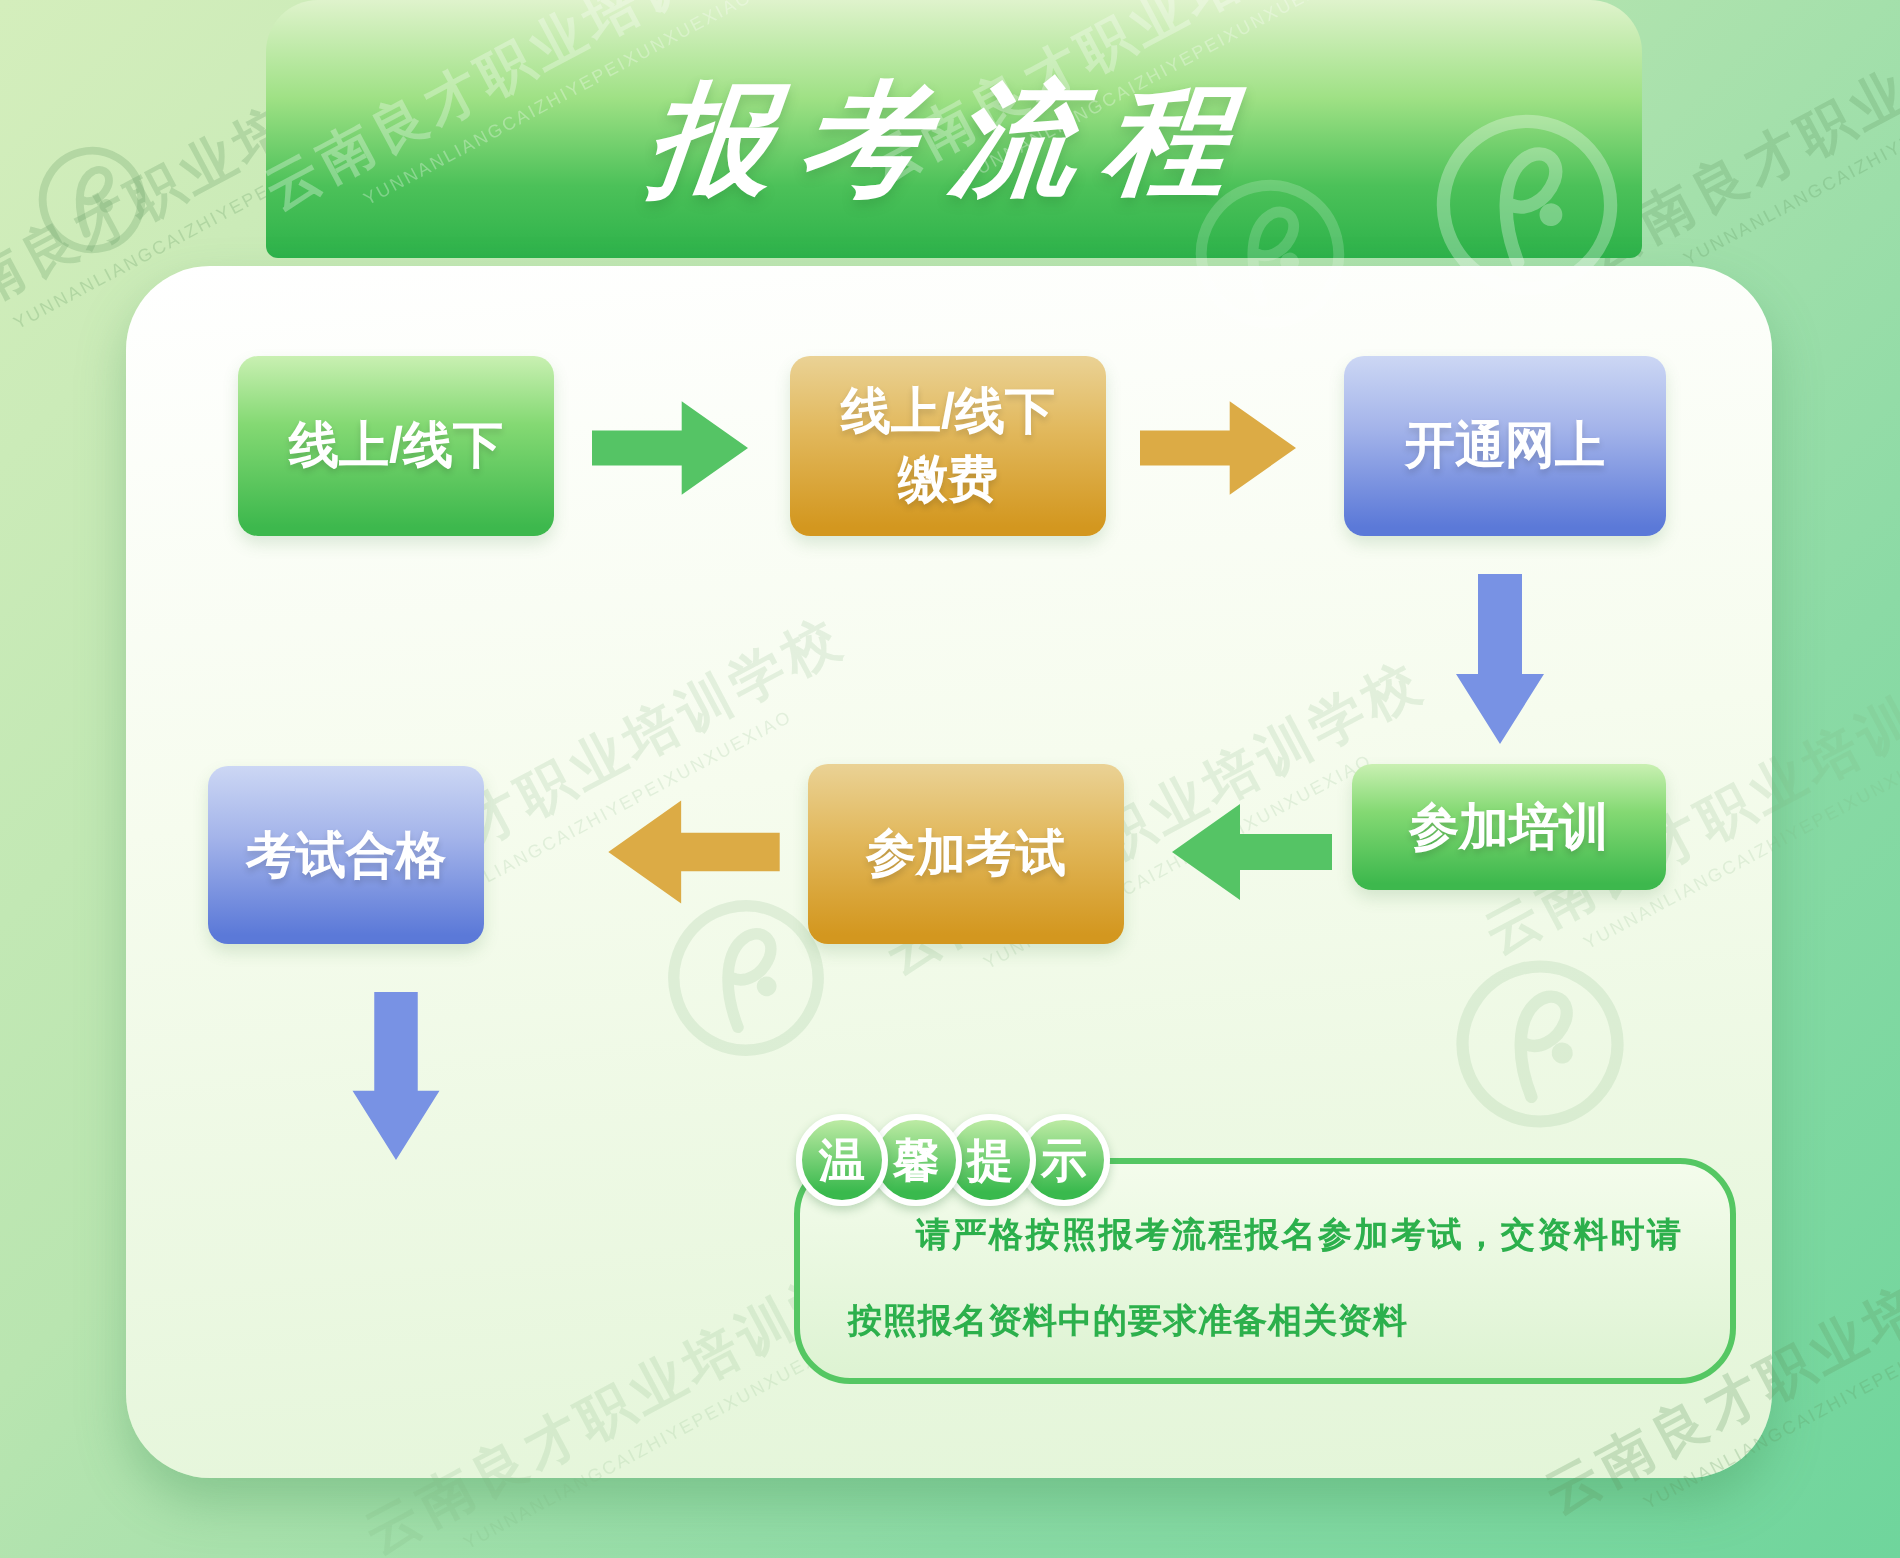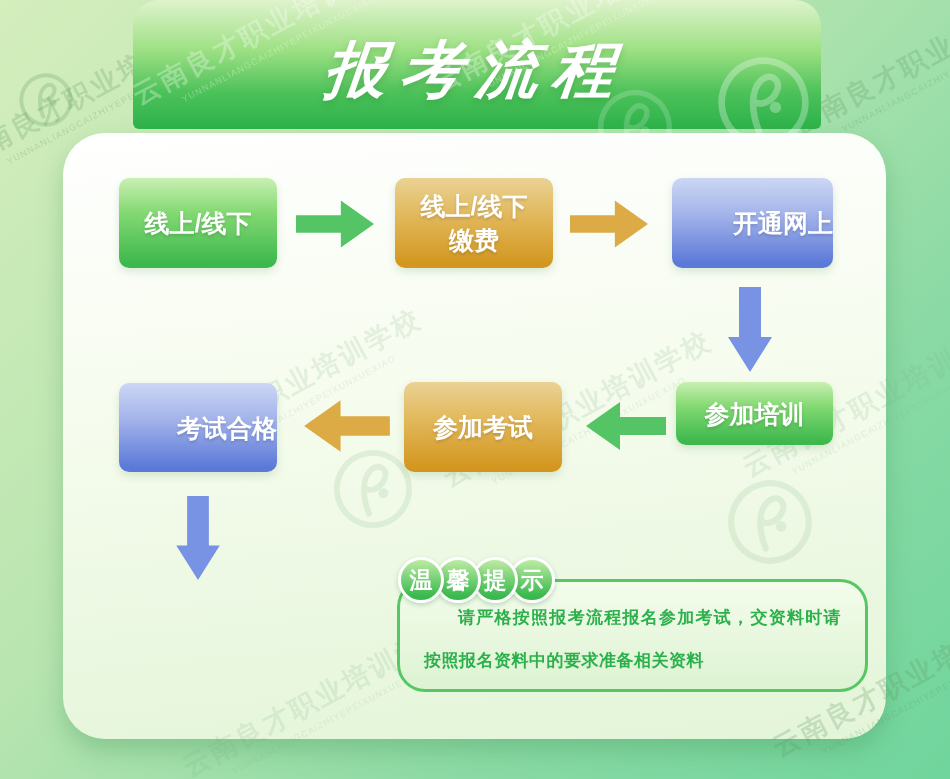--- a/index.html
+++ b/index.html
@@ -19,21 +19,21 @@
     border-radius:42px;
     background:linear-gradient(175deg,var(--card_top) 0%,#f6fcee 42%,var(--card_bottom) 100%);
     box-shadow:0 12px 24px rgba(70,150,90,.35);}
   
   .fbox{position:absolute;z-index:5;border-radius:10px;display:flex;flex-direction:column;
     align-items:center;justify-content:center;color:var(--box_text);font-weight:bold;
     font-size:25px;line-height:34px;text-shadow:0 2px 3px rgba(0,0,0,.15);
     box-shadow:0 4px 8px rgba(80,140,80,.18);}
   .fbox.green{background:linear-gradient(180deg,var(--green_box_top) 0%,#84d973 38%,var(--green_box_bottom) 95%);}
   .fbox.orange{background:linear-gradient(180deg,var(--orange_box_top) 0%,#e2b95e 40%,var(--orange_box_bottom) 95%);}
-  .fbox.blue{background:linear-gradient(180deg,var(--blue_box_top) 0%,#a4b4ea 40%,var(--blue_box_bottom) 95%);align-items:flex-end;}
+  .fbox.blue{background:linear-gradient(180deg,var(--blue_box_top) 0%,#a4b4ea 40%,var(--blue_box_bottom) 95%);}
   
   .arrow{position:absolute;z-index:5;}
   .arrow svg{display:block;width:100%;height:100%;}
   .arrow-green{color:var(--green_arrow);}
   .arrow-orange{color:var(--orange_arrow);}
   .arrow-blue{color:var(--blue_arrow);}
   
   .tip-box{position:absolute;left:397px;top:579px;width:471px;height:113px;z-index:5;
     box-sizing:border-box;border:3px solid var(--tip_border);border-radius:28px;
     background:linear-gradient(180deg,#f4fcec 0%,#ddf3d2 100%);}
@@ -175,21 +175,21 @@
       </svg>
   </div>
   <div class="fbox orange" style="left:404px;top:382px;width:158px;height:90px">
     <div>参加考试</div>
   </div>
   <div class="arrow arrow-orange" style="left:301px;top:396px;width:92px;height:60px">
     <svg viewBox="0 0 80 56">
         <polygon points="80,19 34,19 34,4 0,28 34,52 34,37 80,37" fill="currentColor"></polygon>
       </svg>
   </div>
-  <div class="fbox blue" style="left:119px;top:383px;width:158px;height:89px">
+  <div class="fbox blue" style="left:104px;top:383px;width:138px;height:89px">
     <div>考试合格</div>
   </div>
 
   <div class="arrow arrow-blue" style="left:176px;top:496px;width:44px;height:84px">
     <svg viewBox="0 0 44 85">
         <polygon points="11,0 33,0 33,50 44,50 22,85 0,50 11,50" fill="currentColor"></polygon>
       </svg>
   </div>
 
 

